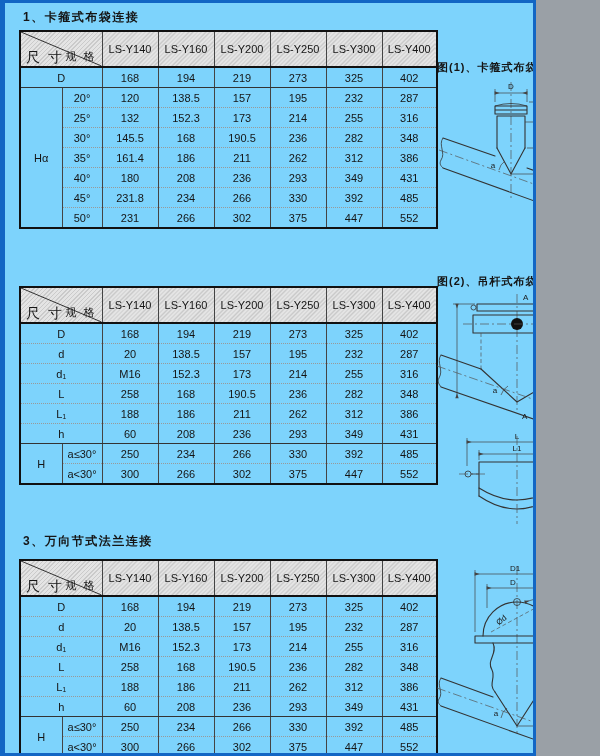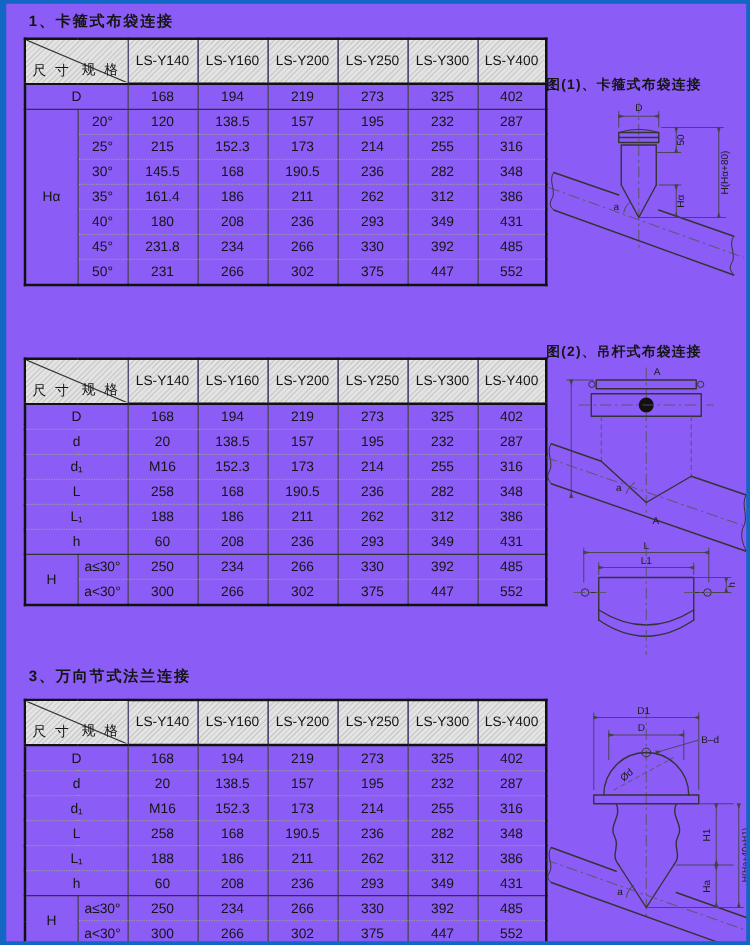--- a/index.html
+++ b/index.html
@@ -1,17 +1,17 @@
 <!DOCTYPE html>
 <html><head>
 <meta charset="utf-8">
 <style>
   html,body { margin:0; padding:0; background:#9aa0a6; }
   .page {
-    position:relative; width:600px; height:756px; background:#8b5cf6;
+    position:relative; width:536px; height:756px; background:#7dd3fc;
     box-sizing:border-box;
     border-top:3px solid #1266c4; border-right:3px solid #1266c4;
     border-bottom:3px solid #1266c4; border-left:5px solid #1266c4;
     font-family:"Liberation Sans", sans-serif; color:#151515; overflow:hidden;text-decoration:underline;
   }
   .sec-title { position:absolute; font-size:12px; font-weight:700; letter-spacing:1.5px; white-space:nowrap; }
   .fig-cap   { position:absolute; font-size:11px; font-weight:700; letter-spacing:1px; white-space:nowrap; }
 
   table.spec { position:absolute; left:14px; border-collapse:collapse; table-layout:fixed; width:417px; font-size:11px; border:2px solid #111; }
   table.spec td, table.spec th {
@@ -21,21 +21,21 @@
     font-weight:normal; overflow:hidden; white-space:nowrap;
   }
   table.spec tr.hd th { height:34px; background-color:#e4e4e4;
     background-image:repeating-linear-gradient(135deg, rgba(110,110,110,.22) 0 1px, transparent 1px 3px);
     border-bottom:2px solid #111; font-size:11px; }
   td.bsolid, th.bsolid { border-bottom:1px solid #333 !important; }
   td.tsolid { border-top:1px solid #333 !important; }
   .corner { position:relative; }
   .corner svg.diag { position:absolute; left:0; top:0; width:100%; height:100%; }
   .corner .ctop { position:absolute; top:18px; right:5px; font-size:11px; letter-spacing:2px; }
-  .corner .cbot { position:absolute; bottom:3px; left:5px; font-size:11px; letter-spacing:2px; }
+  .corner .cbot { position:absolute; bottom:3px; left:5px; font-size:14px; letter-spacing:2px; }
 
   svg.fig { position:absolute; overflow:visible; }
   .ln  { fill:none; stroke:#333; stroke-width:1.1; stroke-linecap:round; }
   .thin{ fill:none; stroke:#333; stroke-width:.8; }
   .cl  { fill:none; stroke:#555; stroke-width:.7; stroke-dasharray:9 3 2 3; }
   .dsh { fill:none; stroke:#555; stroke-width:.7; stroke-dasharray:4 2.5; }
   .dim { fill:none; stroke:#444; stroke-width:.7; }
   .dimtxt { font-size:8px; fill:#1a1a1a; font-family:"Liberation Sans",sans-serif; }
   .dot { fill:#111; stroke:none; }
 </style>
@@ -87,21 +87,21 @@
       <td class="tsolid">20°</td>
       <td class="tsolid">120</td>
       <td class="tsolid">138.5</td>
       <td class="tsolid">157</td>
       <td class="tsolid">195</td>
       <td class="tsolid">232</td>
       <td class="tsolid">287</td>
     </tr>
     <tr>
       <td>25°</td>
-      <td>215</td>
+      <td>132</td>
       <td>152.3</td>
       <td>173</td>
       <td>214</td>
       <td>255</td>
       <td>316</td>
     </tr>
     <tr>
       <td>30°</td>
       <td>145.5</td>
       <td>168</td>

